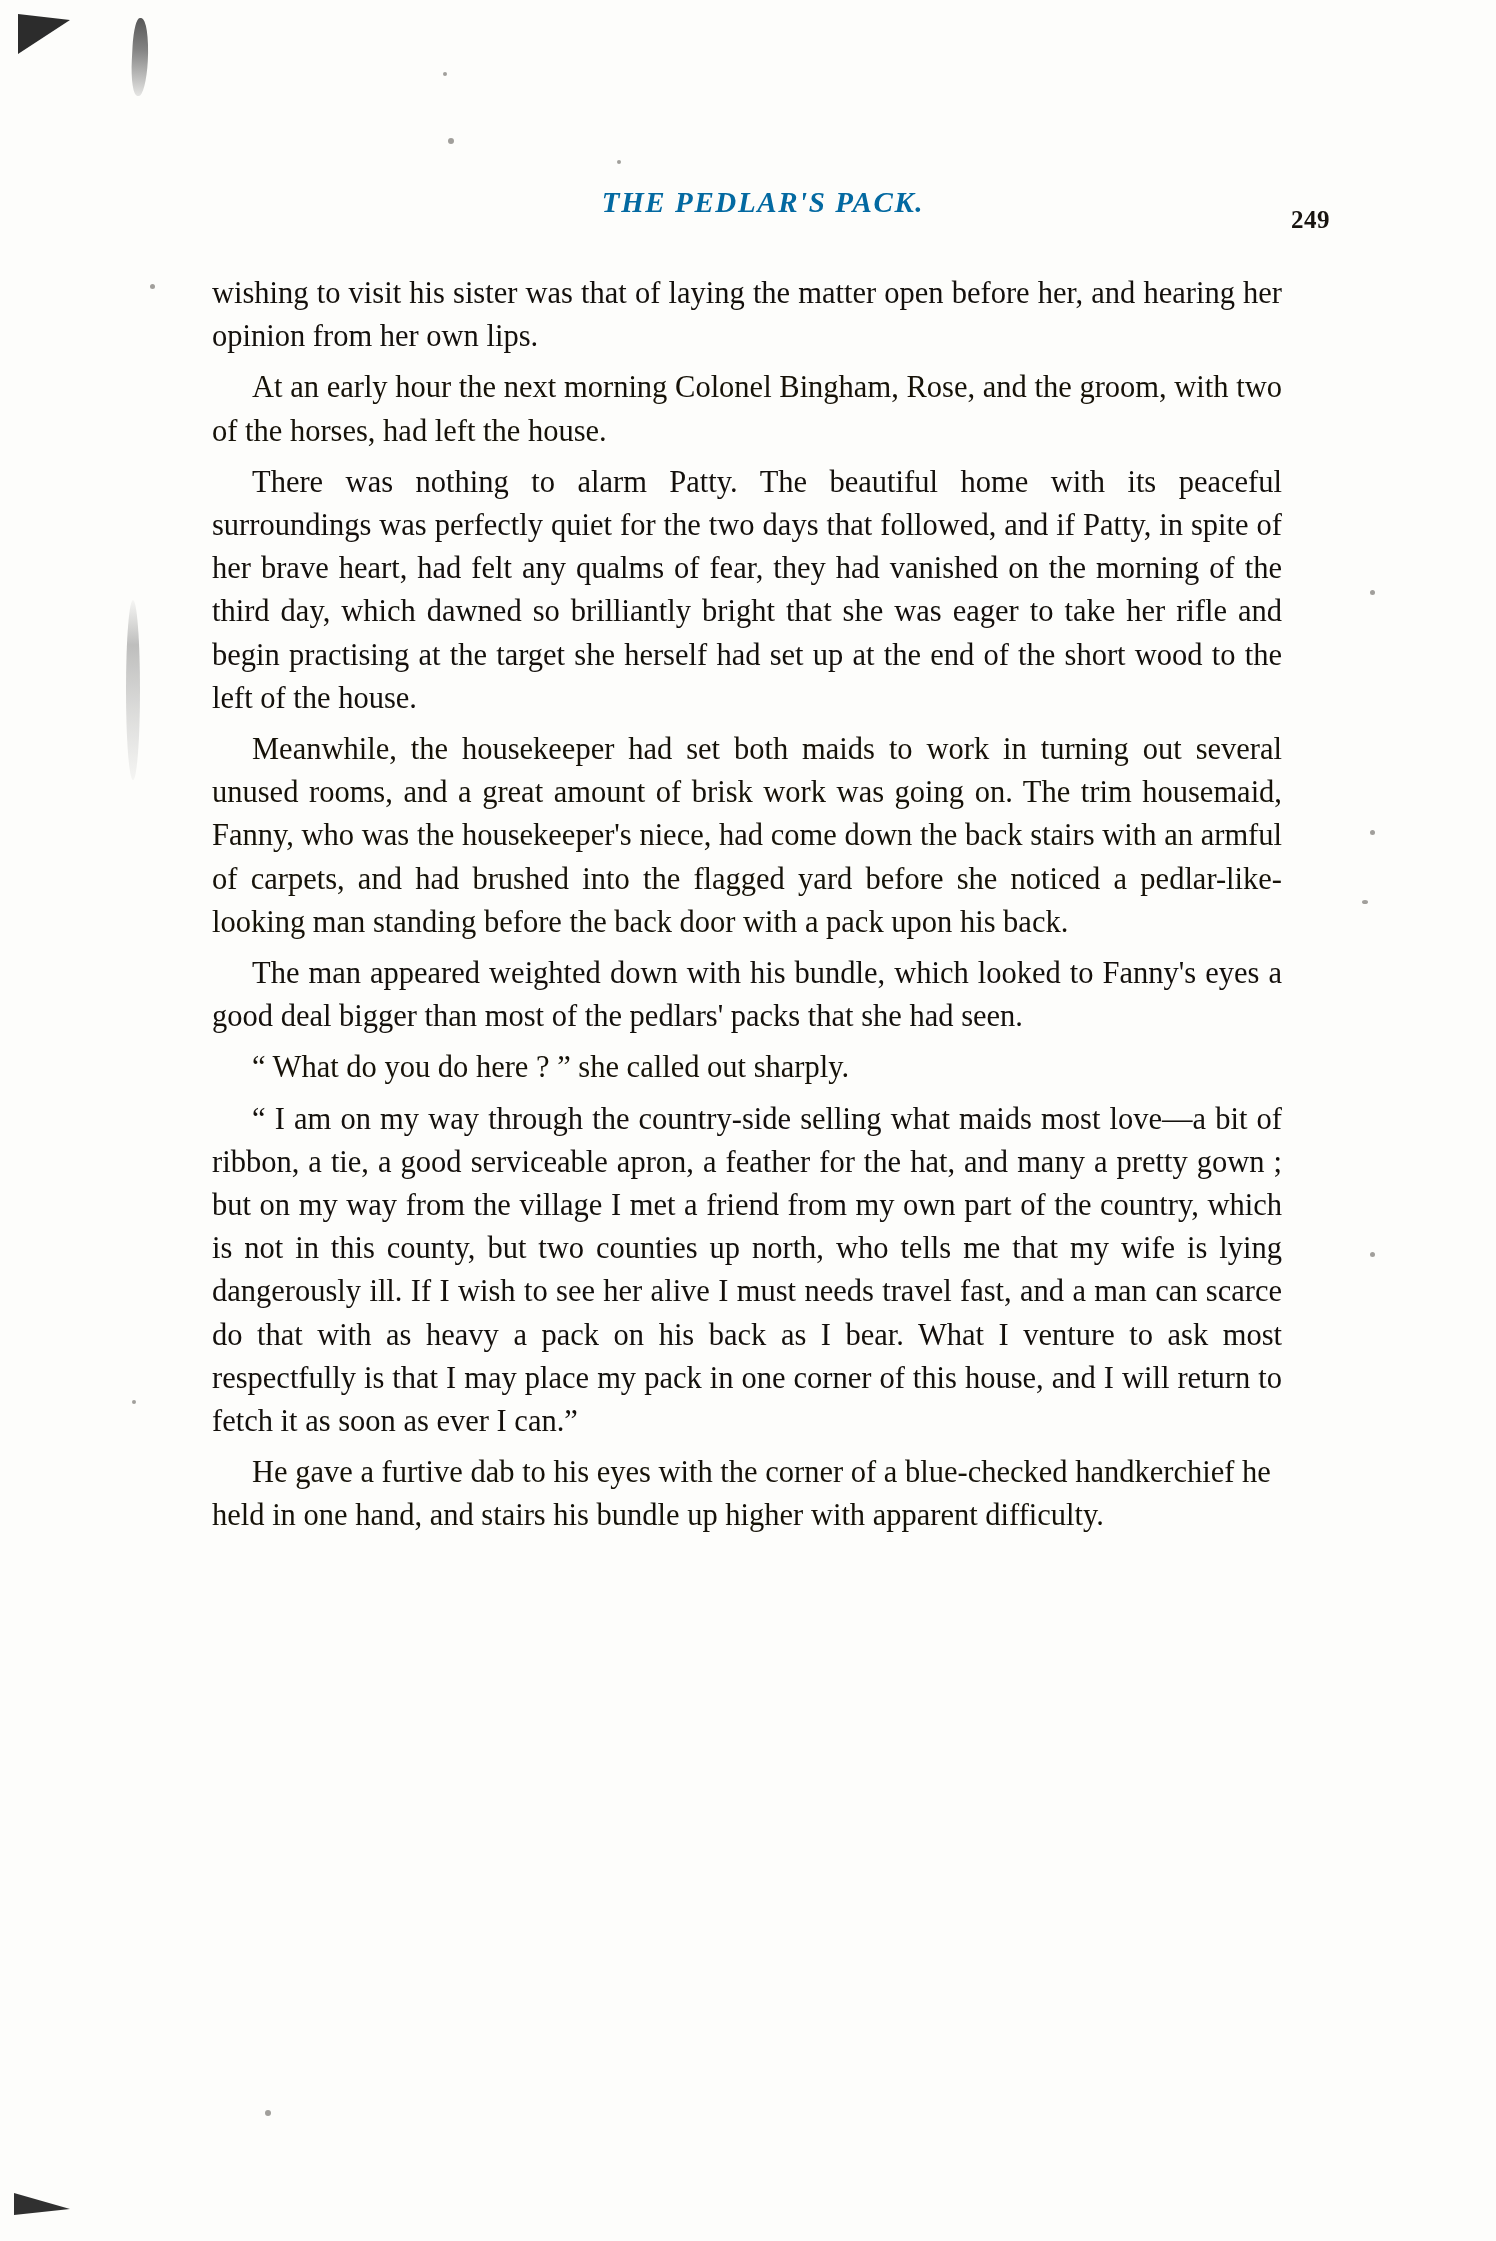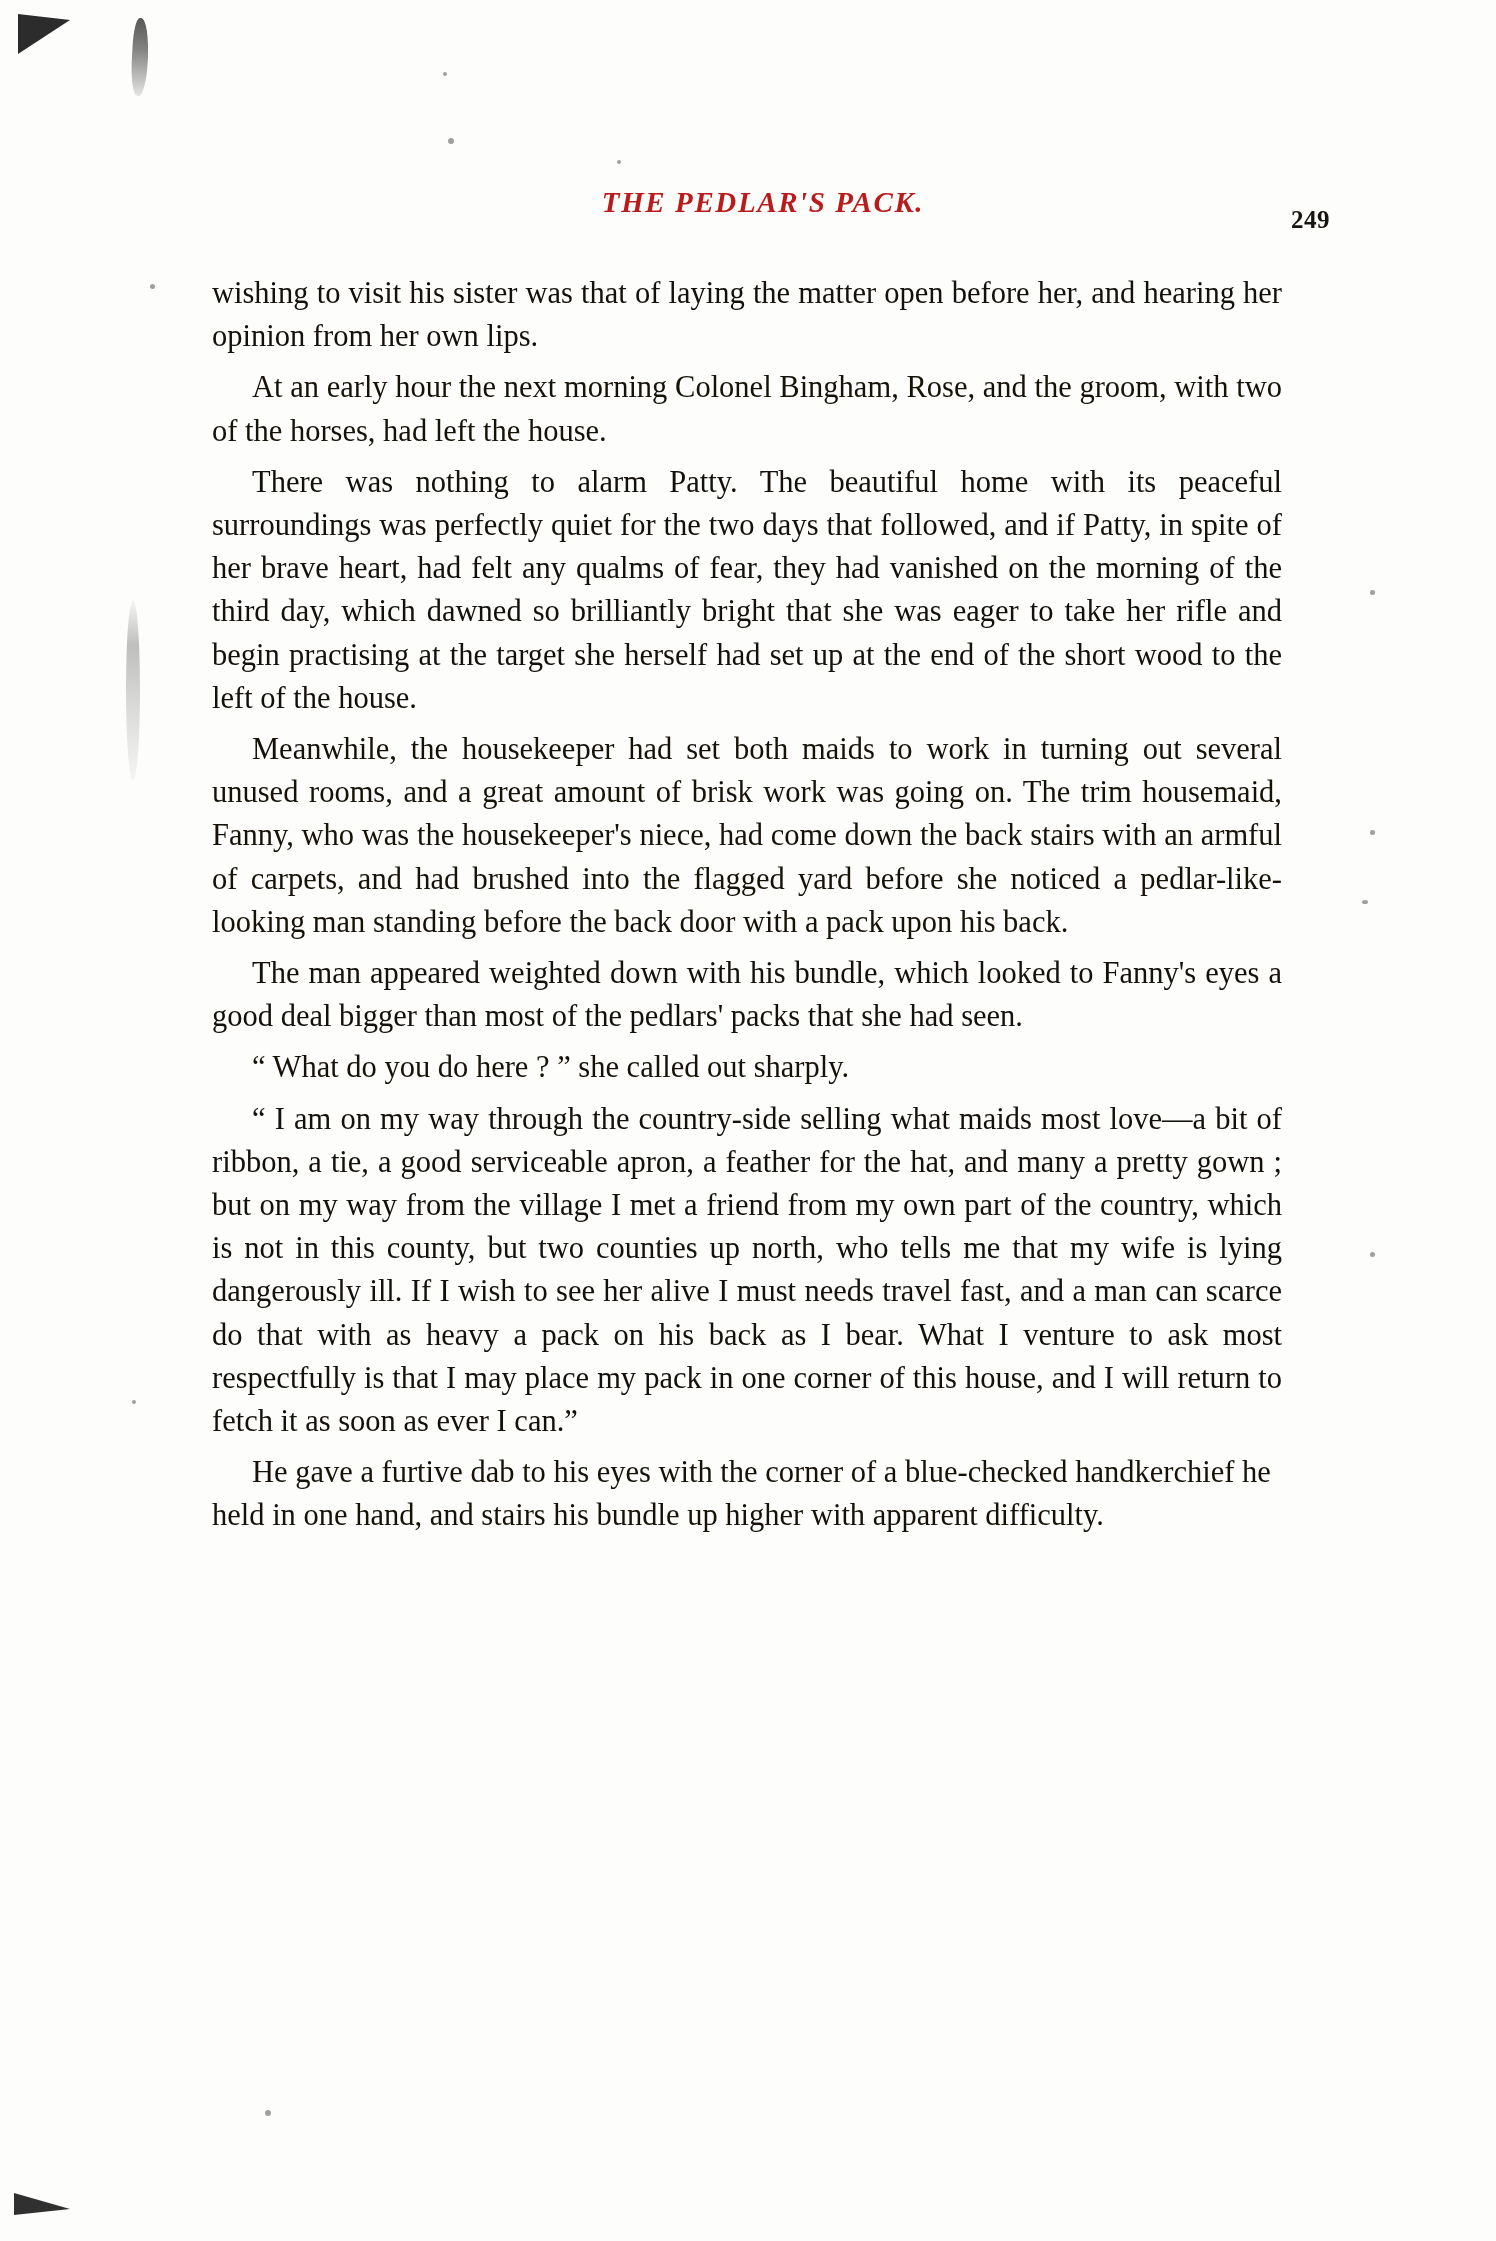--- a/index.html
+++ b/index.html
@@ -85,21 +85,21 @@
   .running-head {
     position: absolute;
     left: 0;
     right: 0;
     text-align: center;
     font-family: "Liberation Serif", serif;
     font-style: italic;
     font-weight: 700;
     font-size: 29px;
     letter-spacing: 1.6px;
-    color: #b91c1c;
+    color: #0369a1;
     margin-left: 30px;
   }
   .folio {
     position: absolute;
     right: 166px;
     top: 20px;
     font-family: "Liberation Serif", serif;
     font-size: 25px;
     font-weight: 700;
     letter-spacing: 0.5px;

